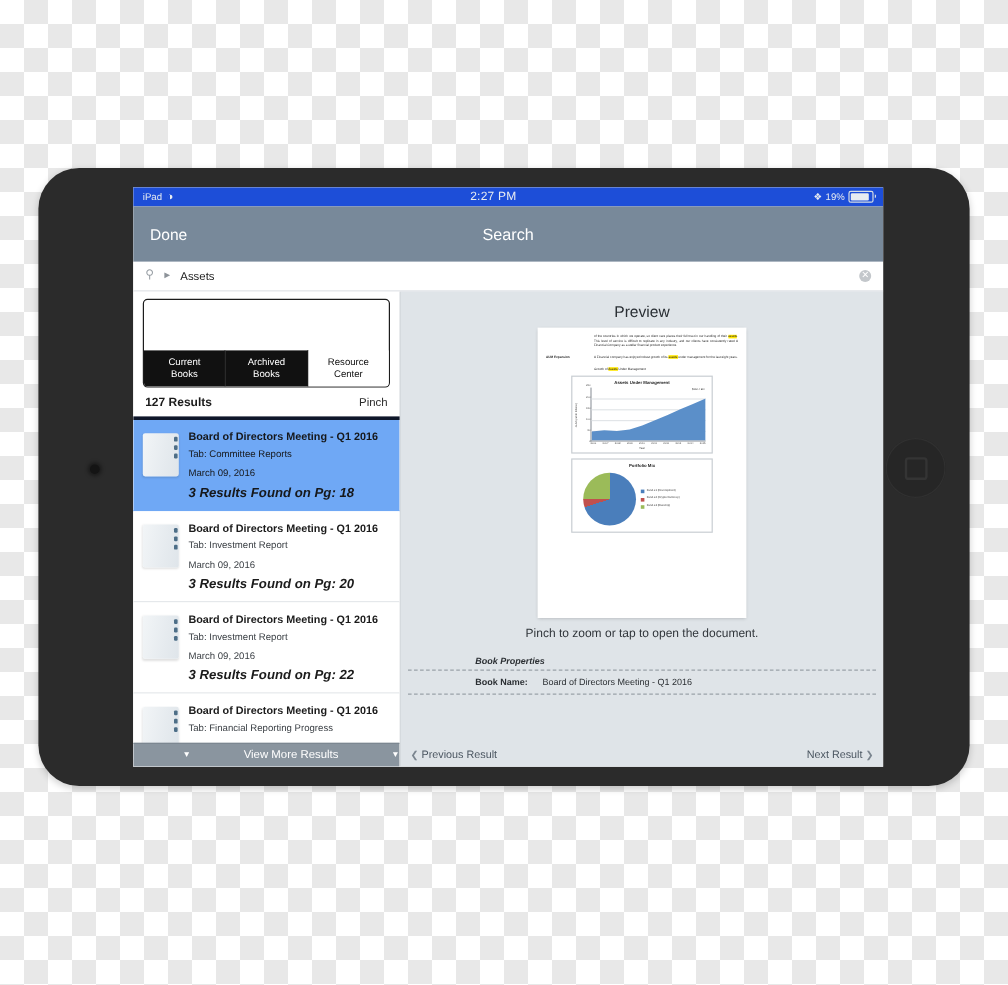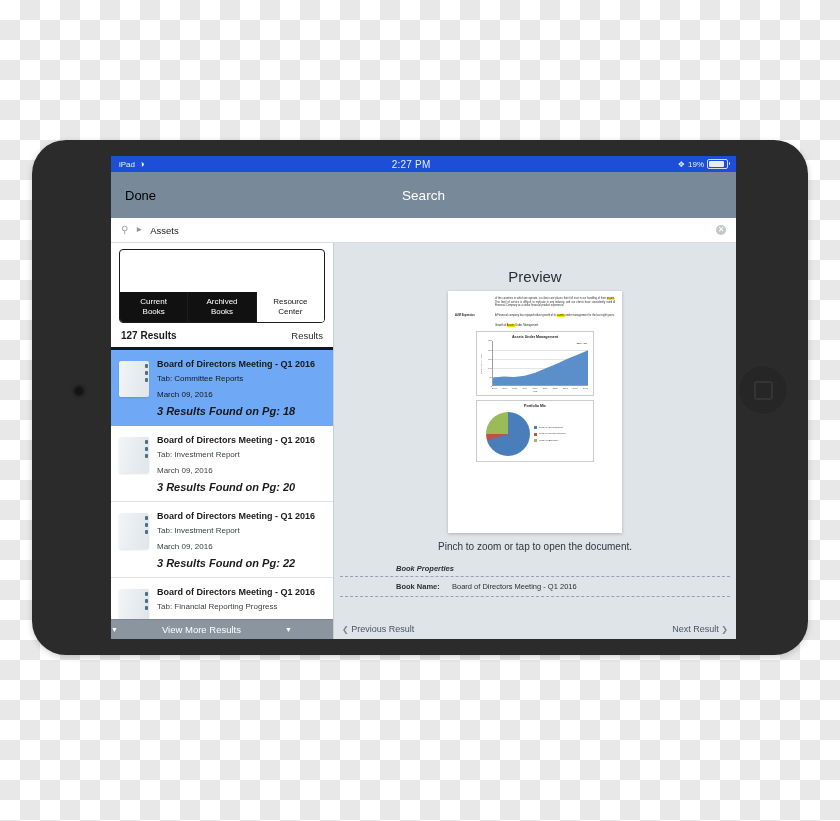--- a/index.html
+++ b/index.html
@@ -116,21 +116,21 @@
   
   .navbar {
     height: 46px;
     background: #78899a;
     display: flex;
     align-items: center;
     position: relative;
     flex: none;
     padding: 0 14px;
   }
-  .navbar .nav-done { color: #000000; font-size: 13px; }
+  .navbar .nav-done { color: #ffffff; font-size: 13px; }
   .navbar .nav-title {
     position: absolute;
     left: 0; right: 0;
     text-align: center;
     color: #ffffff;
     font-size: 13.5px;
   }
   .navbar .nav-right { margin-left: auto; color: #ffffff; font-size: 13px; visibility: hidden; }
 
   
@@ -250,43 +250,42 @@
   .result-row.selected .res-found { color: #16181b; }
 
   .view-more {
     position: absolute;
     left: 0; right: 0; bottom: 0;
     height: 19px;
     background: #8a959f;
     color: #ffffff;
     display: flex;
     align-items: center;
-    justify-content: flex-start;
+    justify-content: flex-end;
     gap: 44px;
     font-size: 9.5px;
     border-top: 1px solid #7c8791;
   }
   .view-more .chev { font-size: 7px; }
 
   
   .right-panel {
     flex: 1;
     background: #dfe4e8;
     display: flex;
     flex-direction: column;
     min-height: 0;
     position: relative;
   }
   .preview-title {
     text-align: center;
-    font-size: 15px;
+    font-size: 13px;
     color: #2a2f34;
     padding: 9px 0 6px 0;
     flex: none;
-    margin-top: 16px;
   }
   .doc-wrap { display: flex; justify-content: center; flex: none; }
   .doc-page {
     width: 174px;
     height: 242px;
     background: #ffffff;
     box-shadow: 0 1px 3px rgba(0,0,0,0.22);
     padding: 6px 7px;
     box-sizing: border-box;
     overflow: hidden;
@@ -443,21 +442,21 @@
               </div>
               <div class="seg-item active">
                 <div>Resource</div>
                 <div>Center</div>
               </div>
             </div>
           </div>
 
           <div class="results-head">
             <div class="results-count">127 Results</div>
-            <div class="filter-link">Results</div>
+            <div class="filter-link">Pinch</div>
           </div>
 
           <div class="result-list">
 
             <div class="result-row selected">
               <div class="thumb">
                 <span class="tabs-marks">
                     <i></i>
                     <i></i>
                     <i></i>

